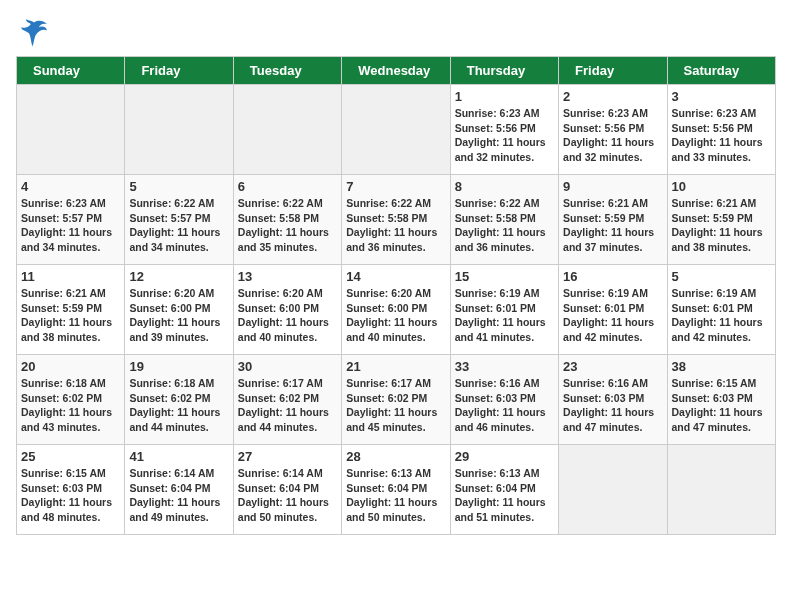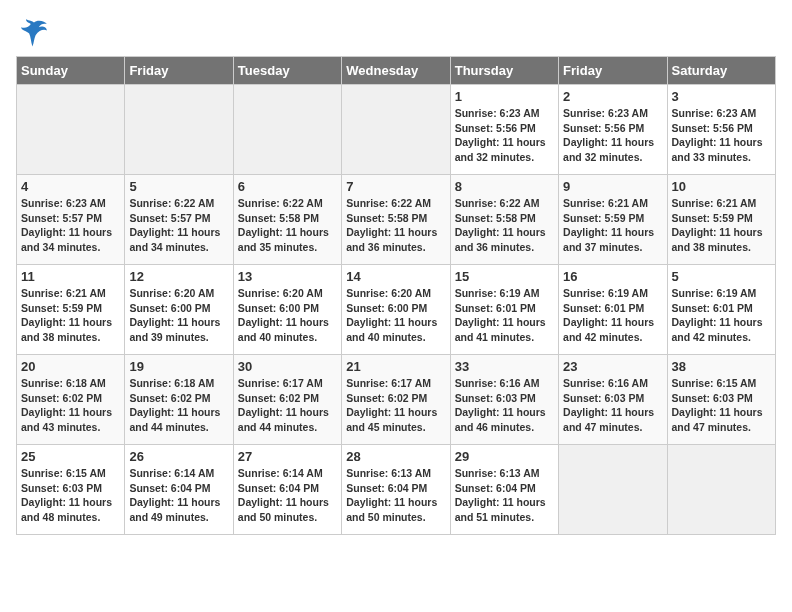--- a/index.html
+++ b/index.html
@@ -46,23 +46,23 @@
       font-size: 18px;
       color: #333;
       font-weight: normal;
     }
     table {
       width: 100%;
       border-collapse: collapse;
       font-size: 11px;
     }
     thead tr th {
-      background-color: #737373;
+      background-color: #15803d;
       color: #fff;
-      padding: 6px 4px;
+      padding: 6px 16px;
       text-align: left;
       font-size: 13px;
       font-weight: bold;
       border: 1px solid #ccc;
     }
     tbody tr td {
       border: 1px solid #ccc;
       vertical-align: top;
       padding: 4px;
       width: calc(100% / 7);
@@ -305,21 +305,21 @@
       </tr>
       <tr>
         <td>
           <span class="day-num">25</span>
           <div class="day-info" style="white-space: pre-line;">Sunrise: 6:15 AM
 Sunset: 6:03 PM
 Daylight: 11 hours
 and 48 minutes.</div>
         </td>
         <td>
-          <span class="day-num">26</span>
+          <span class="day-num">41</span>
           <div class="day-info" style="white-space: pre-line;">Sunrise: 6:14 AM
 Sunset: 6:04 PM
 Daylight: 11 hours
 and 49 minutes.</div>
         </td>
         <td>
           <span class="day-num">27</span>
           <div class="day-info" style="white-space: pre-line;">Sunrise: 6:14 AM
 Sunset: 6:04 PM
 Daylight: 11 hours

